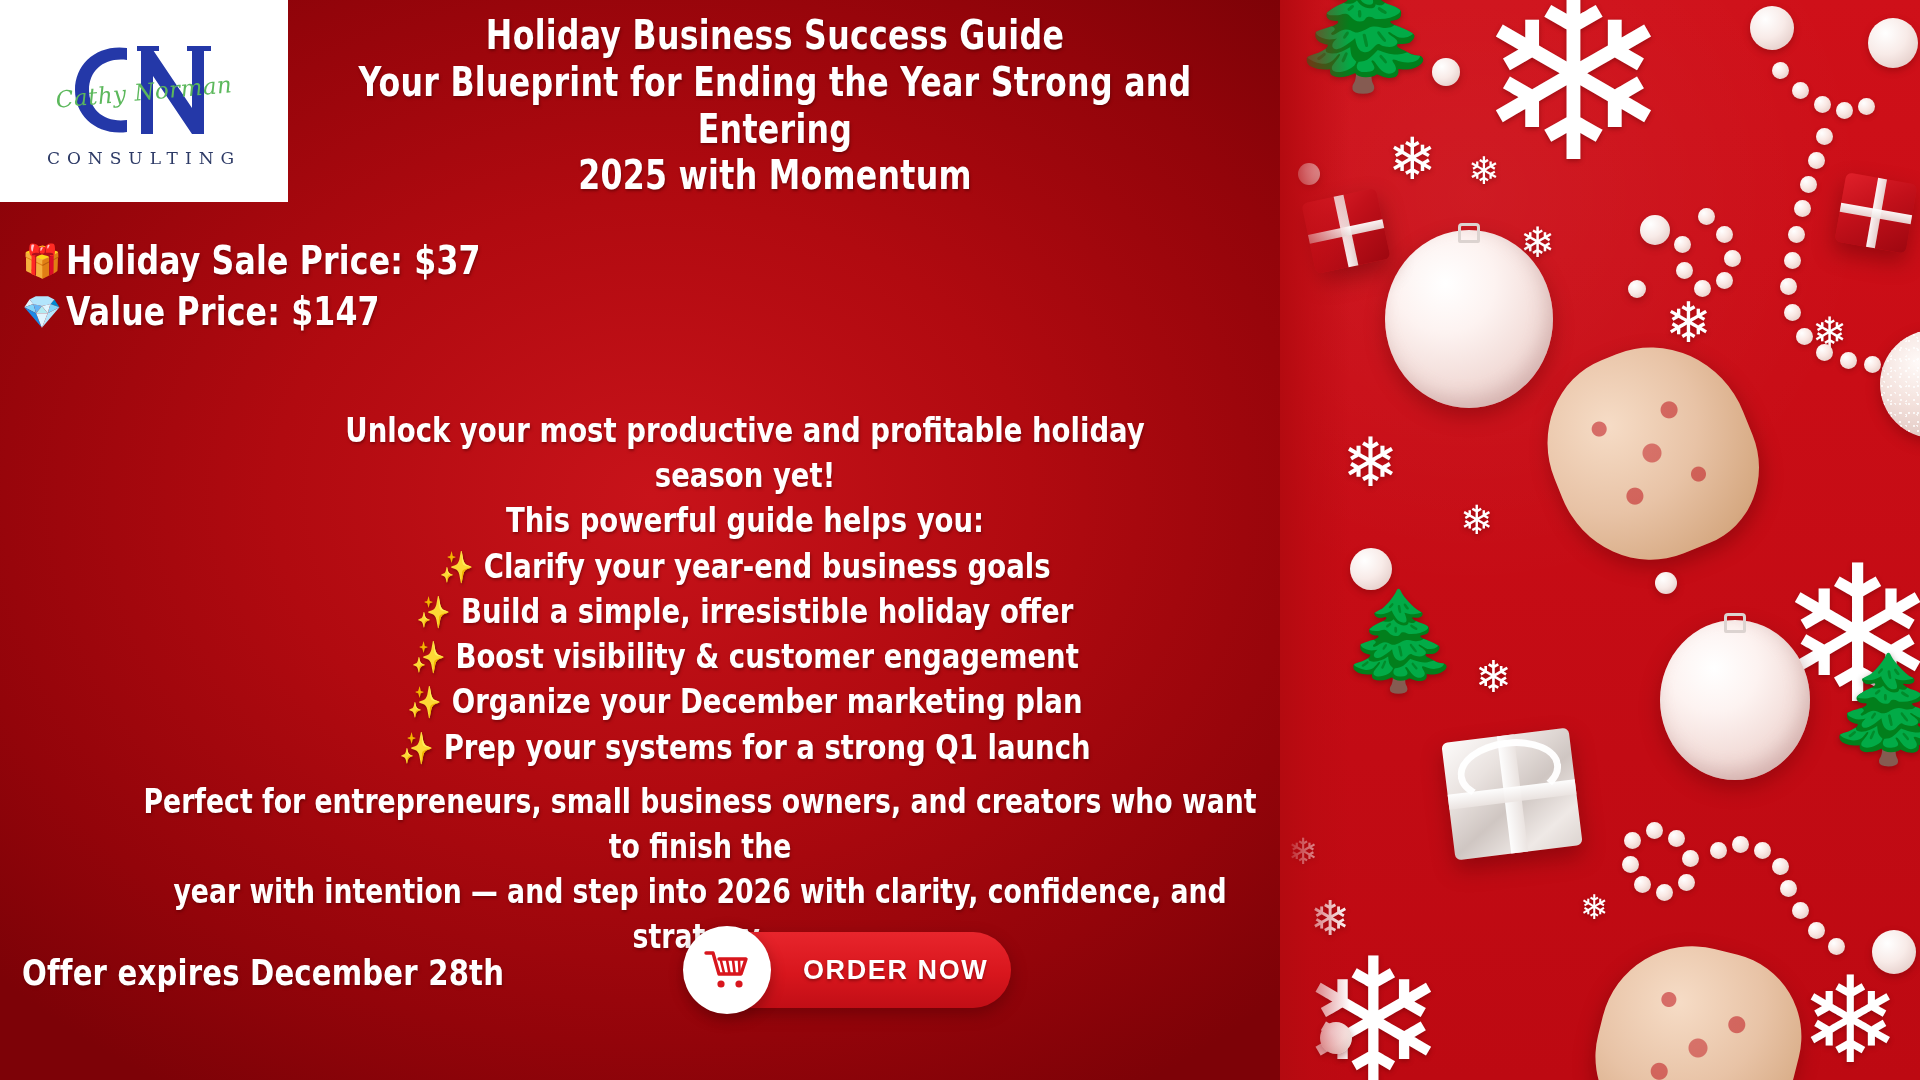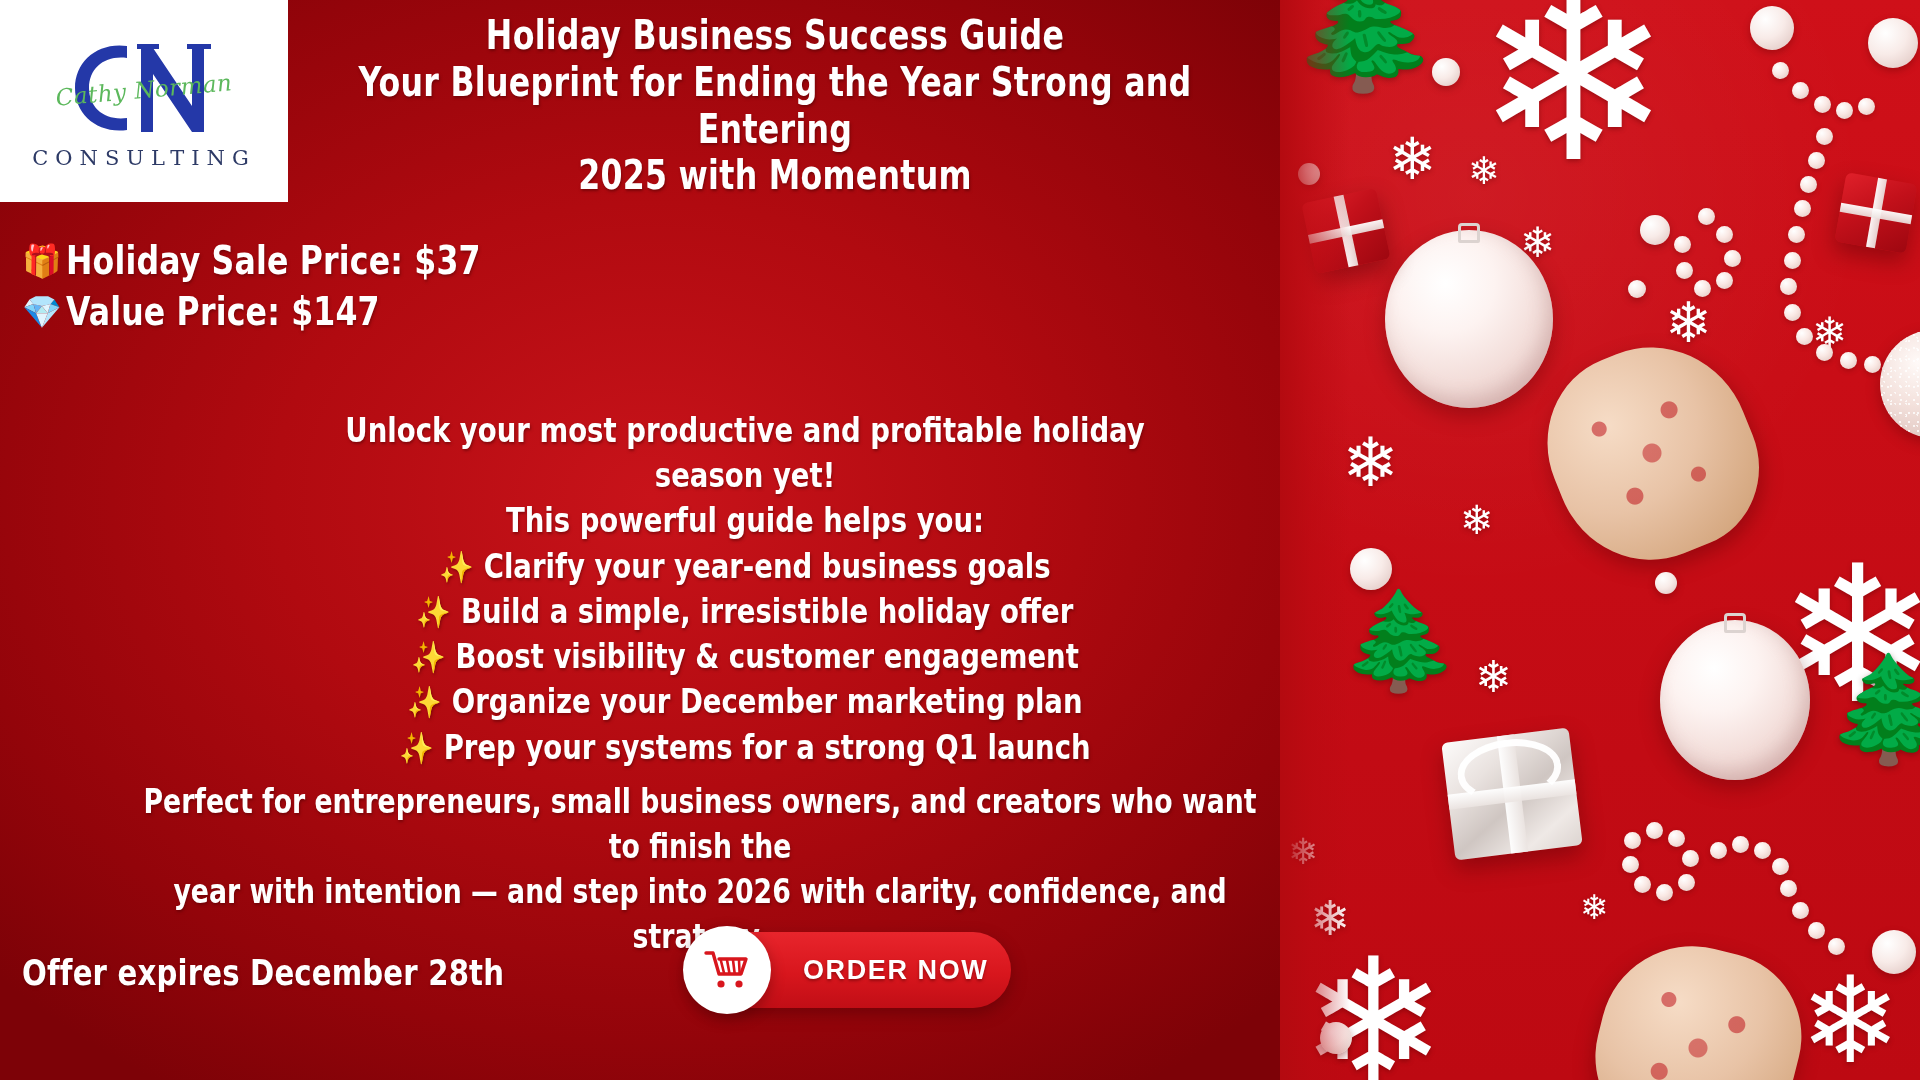--- a/index.html
+++ b/index.html
@@ -74,21 +74,21 @@
       radial-gradient(circle at 50% 50%, rgba(190,20,28,.5) 0 9px, transparent 10px);}
 
   
   .logo-card{position:absolute;left:0;top:0;width:288px;height:202px;background:#fff;z-index:60;
     display:flex;flex-direction:column;align-items:center;justify-content:center;}
   .logo-mono{position:relative;width:190px;height:112px;}
   .logo-mono svg{position:absolute;inset:0;}
   .logo-script{position:absolute;left:50%;top:52%;transform:translate(-50%,-50%) rotate(-5deg);
     font-family:"DejaVu Serif", serif;font-style:italic;font-size:23px;color:#5cb85c;
     letter-spacing:.5px;white-space:nowrap;}
-  .logo-word{font-family:"DejaVu Serif", serif;font-size:21px;letter-spacing:7px;
+  .logo-word{font-family:"DejaVu Serif", serif;font-size:17px;letter-spacing:7px;
     color:#2d3a66;margin-top:2px;}
 
   
   .headline{position:absolute;left:300px;top:12px;width:950px;text-align:center;z-index:30;
     font-family:"DejaVu Sans Condensed","Liberation Sans Narrow","Liberation Sans",sans-serif;
     font-weight:bold;font-size:40px;line-height:1.17;color:#fff;letter-spacing:.3px;
     transform:scaleX(.88);transform-origin:center top;
     text-shadow:1px 2px 3px rgba(80,0,4,.55);}
 
   

